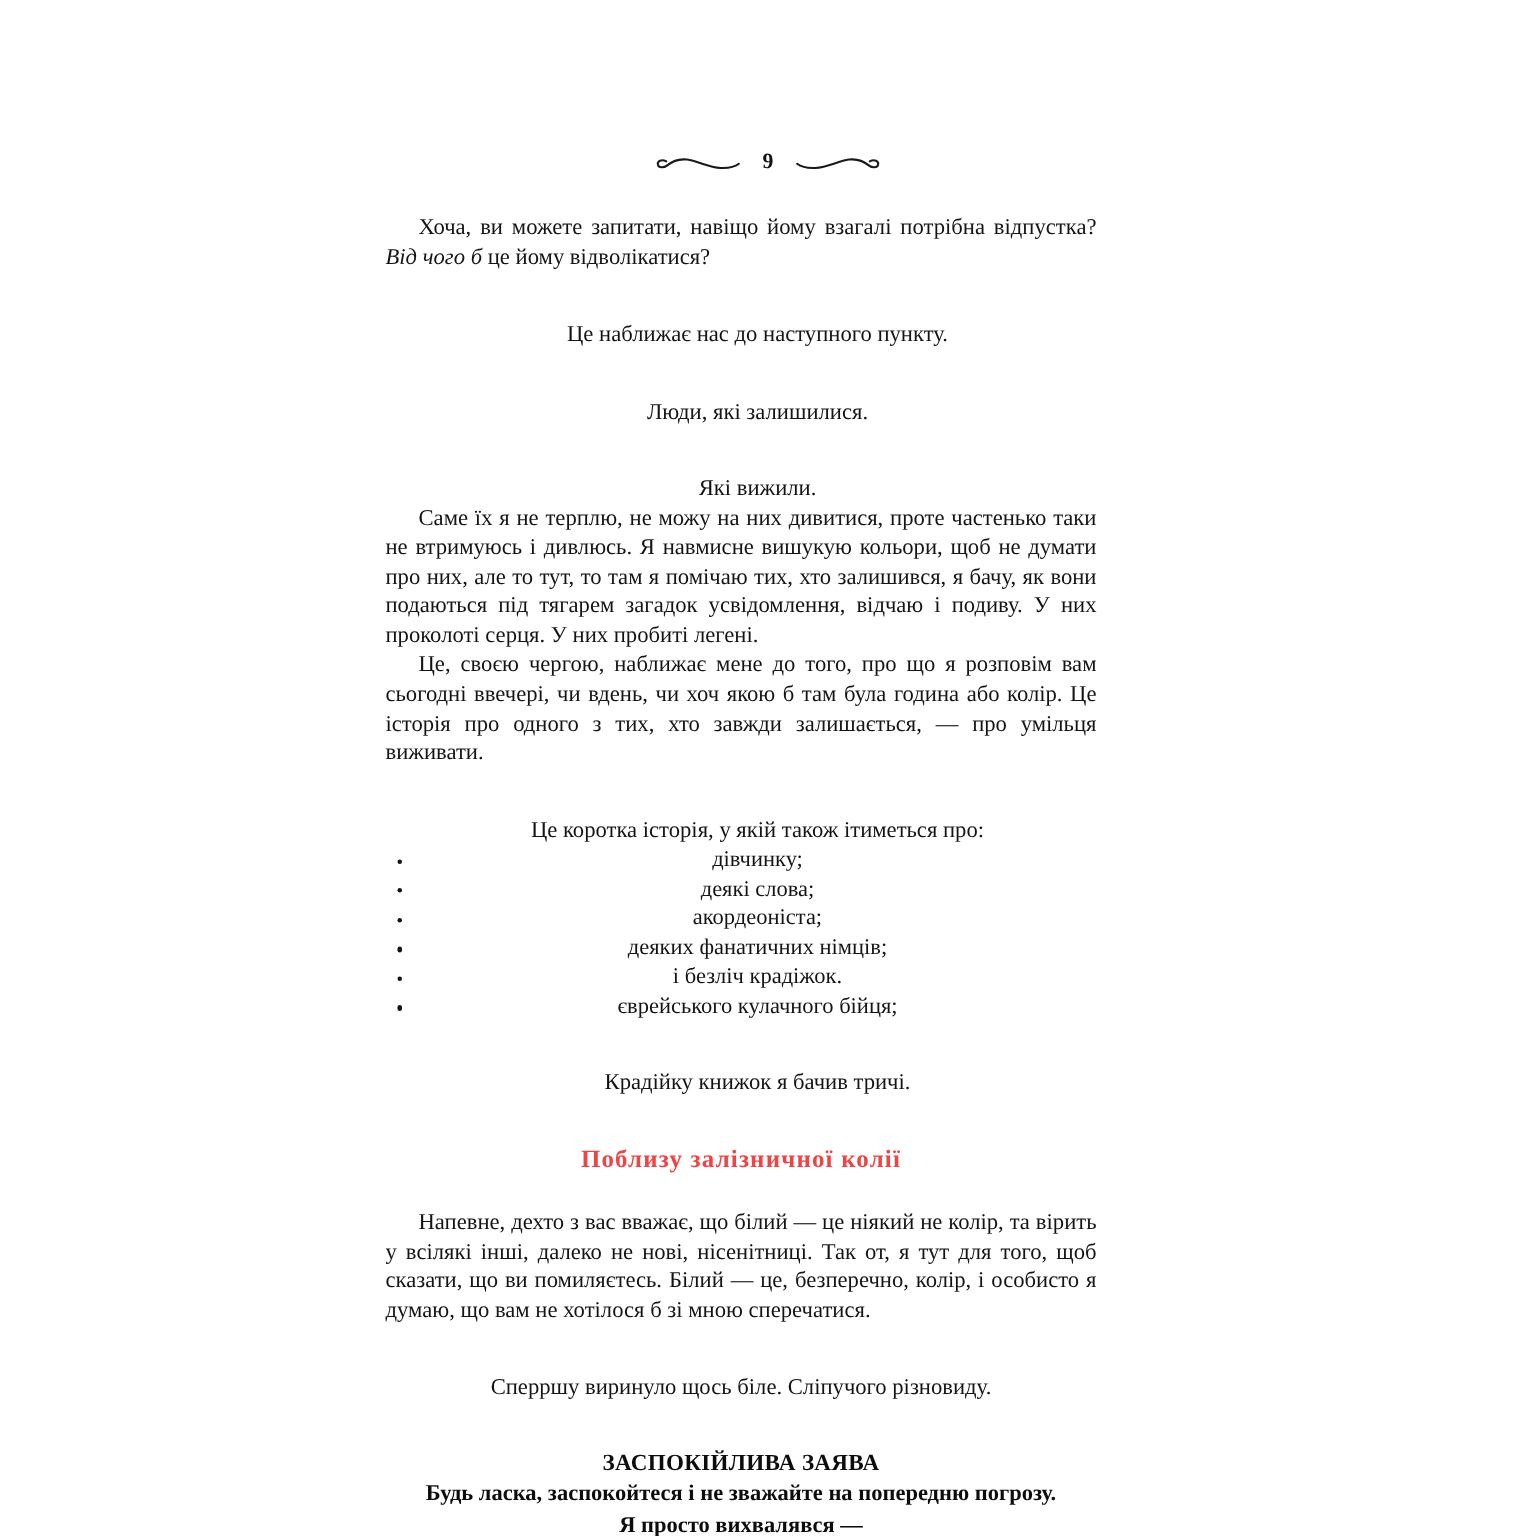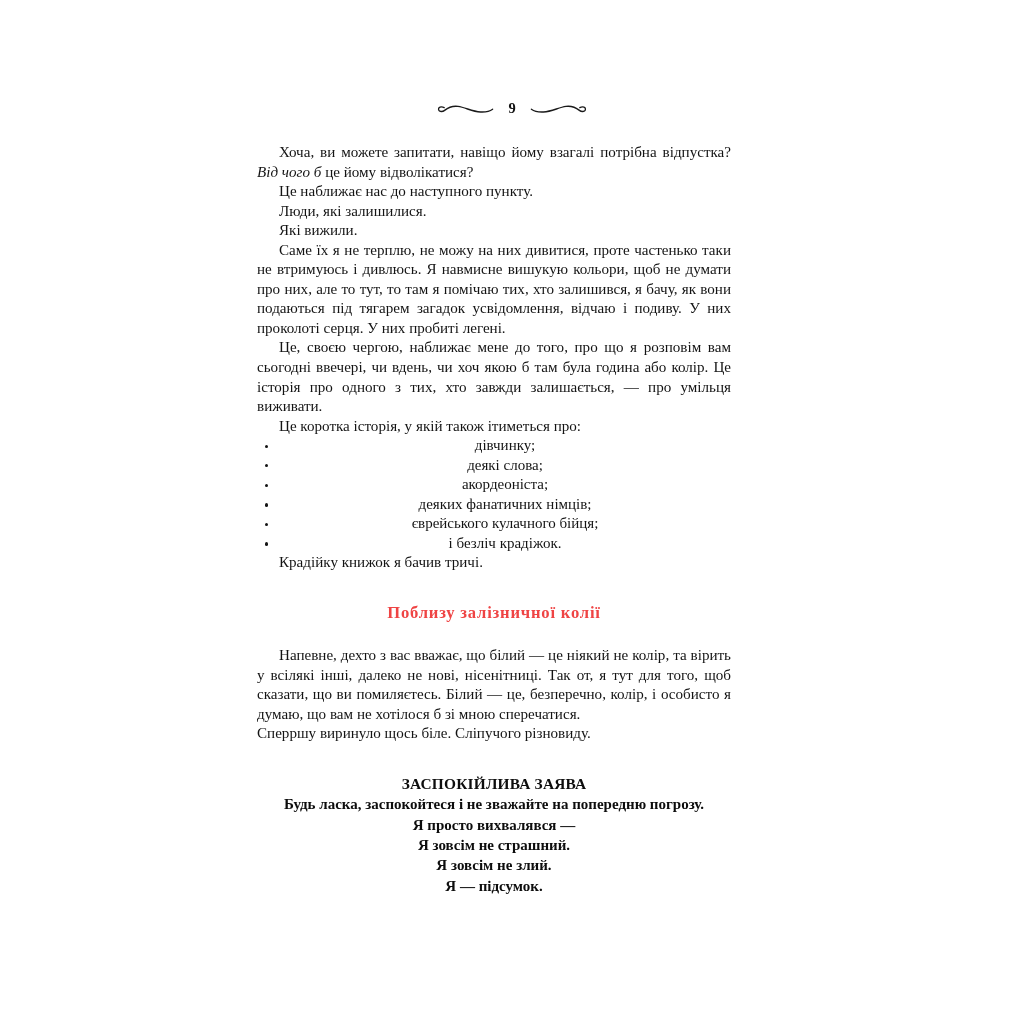--- a/index.html
+++ b/index.html
@@ -68,21 +68,21 @@
     margin: 0;
     font-size: 15.1px;
     line-height: 19.55px;
     text-align: justify;
     text-justify: inter-word;
     text-indent: 22px;
     hyphens: manual;
     color: #141414;
   }
   p.body.noindent { text-indent: 0; }
-  p.body.last-left { text-align: left; }
+  p.body.last-left { text-align: center; margin-top: 32px; }
 
   em.italic {
     font-style: italic;
   }
 
   
   ul.list {
     margin: 0;
     padding: 0;
     list-style: none;
@@ -171,22 +171,22 @@
 
     <p class="body">Це, своєю чергою, наближає мене до того, про що я розповім вам сьогодні ввечері, чи вдень, чи хоч якою б там була година або колір. Це історія про одного з тих, хто завжди залишається, — про умільця виживати.</p>
 
     <p class="body last-left">Це коротка історія, у якій також ітиметься про:</p>
 
     <ul class="list">
       <li><span class="dot"></span><span>дівчинку;</span></li>
       <li><span class="dot"></span><span>деякі слова;</span></li>
       <li><span class="dot"></span><span>акордеоніста;</span></li>
       <li><span class="dot"></span><span>деяких фанатичних німців;</span></li>
+      <li><span class="dot"></span><span>і безліч крадіжок.</span></li>
       <li><span class="dot"></span><span>єврейського кулачного бійця;</span></li>
-      <li><span class="dot"></span><span>і безліч крадіжок.</span></li>
     </ul>
 
     <p class="body last-left">Крадійку книжок я бачив тричі.</p>
 
     <div class="sp-before-heading"></div>
 
     <h2 class="section-heading">Поблизу залізничної колії</h2>
 
     <div class="sp-after-heading"></div>
 

